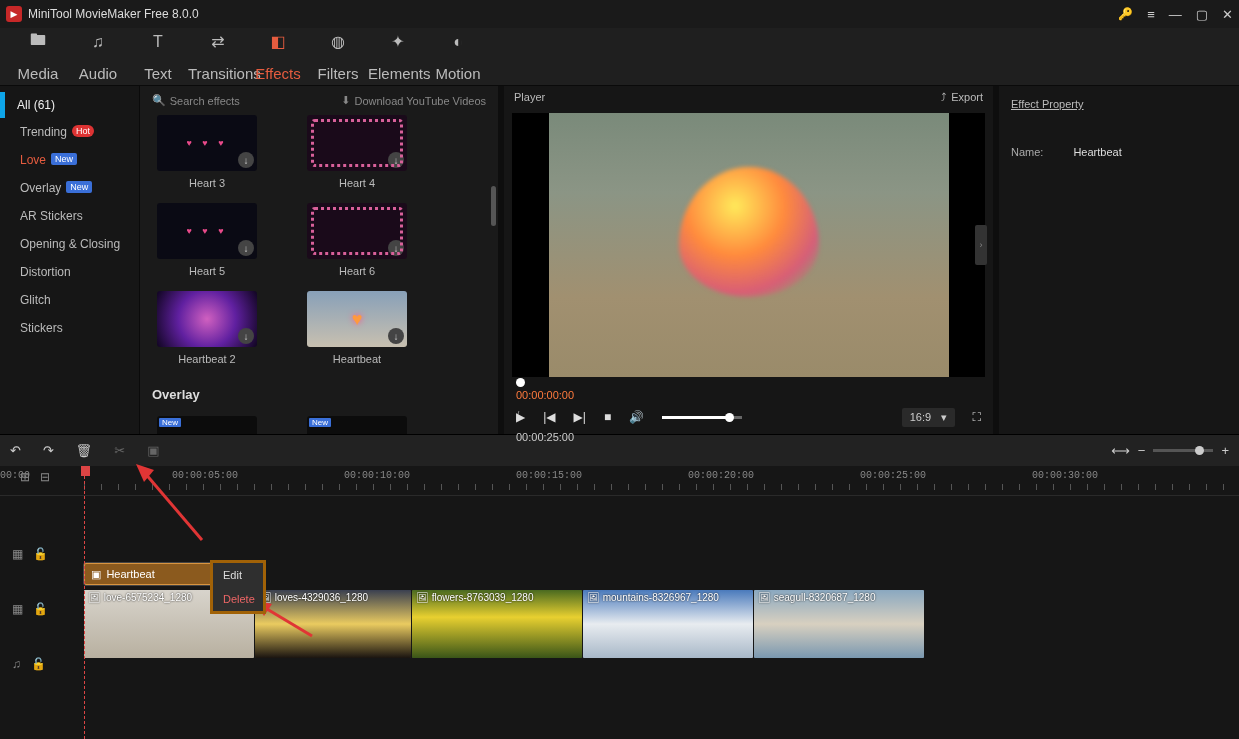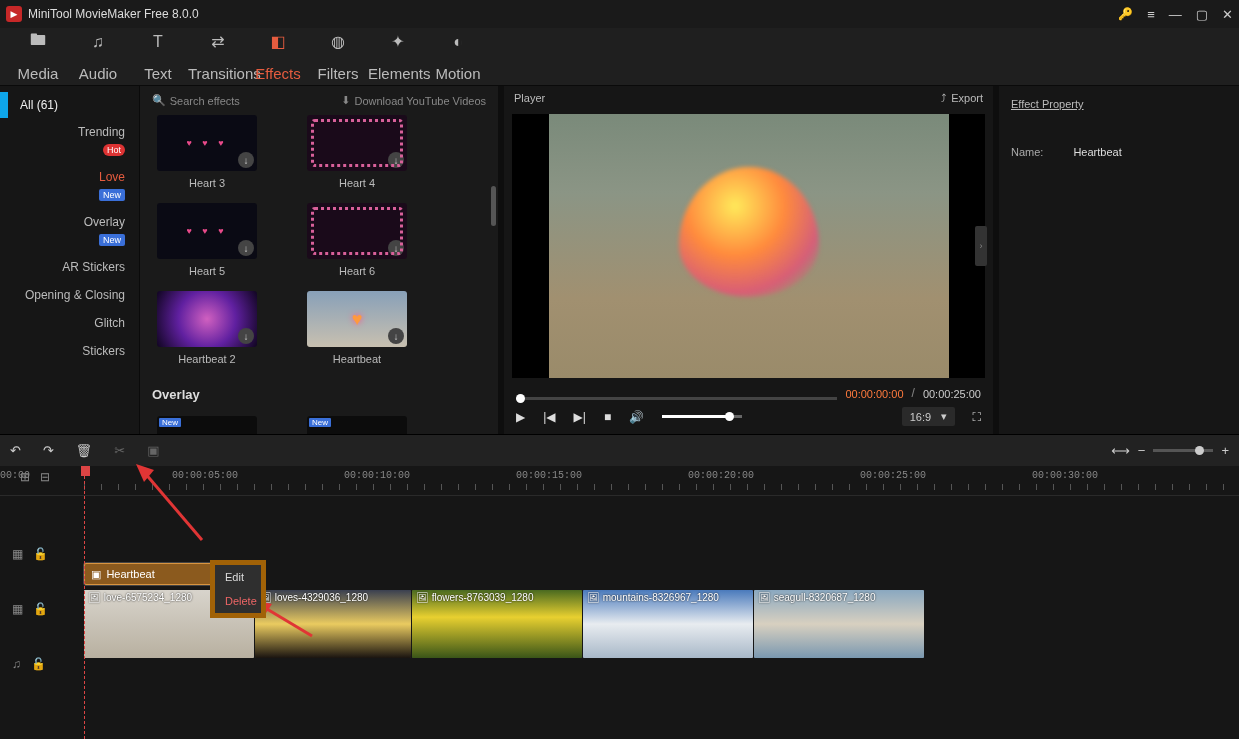--- a/index.html
+++ b/index.html
@@ -13,22 +13,22 @@
 .key-icon { color:#f0c840; font-size:12px; }
 
 .toolbar { height:58px; background:#1f1f1f; display:flex; align-items:center; padding:0 8px; border-bottom:1px solid #0a0a0a; }
 .tool-item { width:60px; text-align:center; cursor:pointer; color:#bbb; }
 .tool-item.active { color:#e65c3f; }
 .tool-icon { font-size:16px; height:20px; display:flex; align-items:center; justify-content:center; }
 .tool-label { font-size:15px; margin-top:13px; }
 
 .mid { display:flex; height:348px; }
 .sidebar { width:140px; background:#161616; border-right:1px solid #0a0a0a; padding-top:6px; }
-.cat-all { padding:6px 12px; border-left:8px solid #0ea5e9; color:#eee; }
-.cat-item { padding:7px 14px 7px 20px; color:#bbb; cursor:pointer; display:flex; align-items:flex-end; gap:5px;flex-direction:column; }
+.cat-all { padding:6px 12px; border-left:5px solid #0ea5e9; color:#eee; }
+.cat-item { padding:7px 14px 7px 20px; color:#bbb; cursor:pointer; display:flex; align-items:flex-start; gap:5px; }
 .cat-item.sel { color:#e65c3f; }
 .badge { font-size:9px; padding:1px 4px; border-radius:2px; color:#fff; }
 .badge.hot { background:#d33;border-radius:6px; }
 .badge.new { background:#3a6fd8; }
 
 .effects-panel { width:358px; background:#1a1a1a; padding:8px 12px; overflow:hidden; position:relative; }
 .ep-head { display:flex; align-items:center; gap:8px; color:#888; margin-bottom:8px; font-size:11px; }
 .ep-head .search { flex:1; display:flex; align-items:center; gap:4px; }
 .effects-grid { display:flex; flex-wrap:wrap; gap:14px 40px; }
 .eff-card { width:110px; text-align:center; }
@@ -39,21 +39,21 @@
 .scroll-thumb { position:absolute; right:2px; top:100px; width:5px; height:40px; background:#555; border-radius:3px; }
 
 .player { flex:1; background:#161616; border-left:6px solid #0e0e0e; border-right:6px solid #0e0e0e; display:flex; flex-direction:column; }
 .player-head { height:26px; display:flex; align-items:center; padding:0 10px; color:#bbb; font-size:11px; }
 .player-head .sp { flex:1; }
 .export { display:flex; align-items:center; gap:5px; cursor:pointer; }
 .preview { flex:1; background:#000; margin:4px 8px; display:flex; align-items:center; justify-content:center; position:relative; }
 .preview-img { width:400px; height:264px; background:linear-gradient(#7a8a7a 0%,#8b9585 30%,#a19070 70%,#9a8b6a 100%); position:relative; overflow:hidden; }
 .preview-img::after { content:""; position:absolute; left:50%; top:45%; width:140px; height:130px; background:radial-gradient(circle at 40% 30%, #ffe95a 0%, #ff8a3d 40%, rgba(255,60,120,.6) 70%, transparent 85%); transform:translate(-50%,-50%); border-radius:50% 50% 50% 50% / 60% 60% 40% 40%; filter:blur(2px); }
 .handle { position:absolute; right:-2px; top:50%; transform:translateY(-50%); width:12px; height:40px; background:#333; display:flex; align-items:center; justify-content:center; color:#888; font-size:9px; cursor:pointer; border-radius:2px; }
-.seek { height:20px; display:flex; align-items:flex-end; padding:0 12px; gap:8px; }
+.seek { height:20px; display:flex; align-items:flex-start; padding:0 12px; gap:8px;flex-direction:column; }
 .seek-bar { flex:1; height:3px; background:#444; position:relative; }
 .seek-bar::before { content:""; position:absolute; left:0; top:-3px; width:9px; height:9px; background:#fff; border-radius:50%; }
 .time-cur { color:#ff7a3d; font-size:11px; }
 .time-sep { color:#888; }
 .time-dur { color:#ccc; font-size:11px; }
 .controls { height:38px; display:flex; align-items:center; padding:0 12px; gap:18px; }
 .ctrl { color:#ddd; font-size:12px; cursor:pointer; }
 .vol-bar { width:80px; height:3px; background:#666; position:relative; }
 .vol-bar::before { content:""; position:absolute; left:0; top:0; width:80%; height:100%; background:#fff; }
 .vol-bar::after { content:""; position:absolute; left:78%; top:-3px; width:9px; height:9px; background:#fff; border-radius:50%; }
@@ -96,21 +96,21 @@
 .c2 .half { background:linear-gradient(#3a4050 0%,#eacb60 50%,#1a1410 100%); }
 .c3 { width:170px; }
 .c3 .half { background:linear-gradient(#4a6a20,#e8d030 40%,#3a5518); }
 .c4 { width:170px; }
 .c4 .half { background:linear-gradient(#4a7abc 0%,#e8ecf0 50%,#a8b8c8 100%); }
 .c5 { width:170px; }
 .c5 .half { background:linear-gradient(#8aa8c0 0%,#d8d0c0 50%,#7a98b0 100%); }
 .playhead { position:absolute; left:84px; top:0; bottom:0; width:1px; border-left:1px dashed #d44; }
 .playhead::before { content:""; position:absolute; top:0; left:-4px; width:9px; height:10px; background:#d44; }
 
-.ctx-menu { position:absolute; left:210px; top:560px; width:56px; background:#2f2f2f; border:5px solid #a16207; z-index:20; }
+.ctx-menu { position:absolute; left:210px; top:560px; width:56px; background:#2f2f2f; border:3px solid #a16207; z-index:20; }
 .ctx-item { padding:6px 10px; font-size:11px; color:#ddd; cursor:pointer; }
 .ctx-item.del { color:#e66; }
 
 .arrow { position:absolute; z-index:15; pointer-events:none; }
 .arrow svg line { stroke:#e03535; stroke-width:3; }
 .arrow svg polygon { fill:#e03535; }
 
 .eff-thumb.hearts { background:#0a0a14; }
 .eff-thumb.hearts::after { content:"♥ ♥ ♥"; position:absolute; inset:0; display:flex; align-items:center; justify-content:center; color:#e84a8a; font-size:9px; letter-spacing:4px; }
 .eff-thumb.heartframe { background:#1a0a1a; }
@@ -188,20 +188,23 @@
           <span>Overlay</span>
           <span class="badge new">New</span>
         </div>
         <div class="cat-item">
           <span>AR Stickers</span>
         </div>
         <div class="cat-item">
           <span>Opening &amp; Closing</span>
         </div>
         <div class="cat-item">
+          <span>Distortion</span>
+        </div>
+        <div class="cat-item">
           <span>Glitch</span>
         </div>
         <div class="cat-item">
           <span>Stickers</span>
         </div>
       </div>
   </div>
 
   <div class="effects-panel">
     <div class="ep-head">

